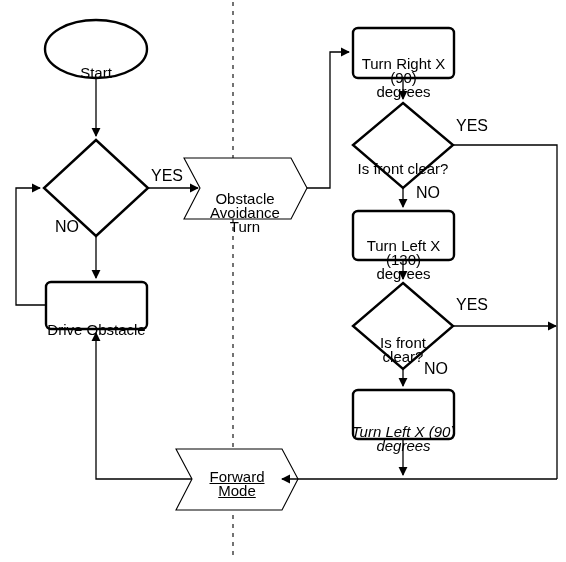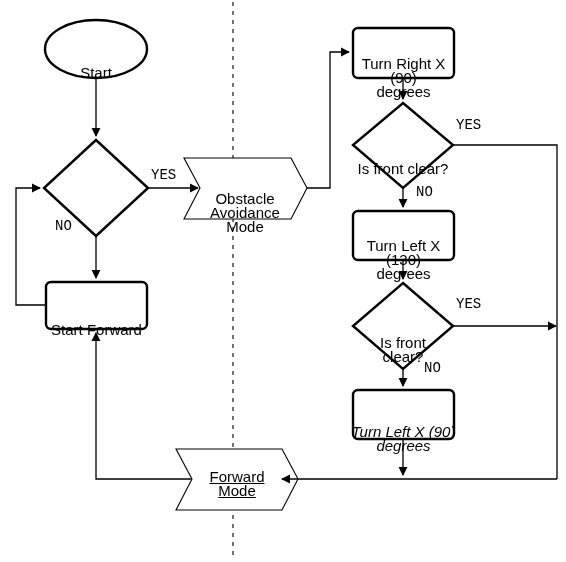--- a/index.html
+++ b/index.html
@@ -36,22 +36,22 @@
     color: #000000;
     white-space: pre-line;
     display: flex;
     align-items: center;
     justify-content: center;
     pointer-events: none;
     margin-top: 24px;
   }
   .edge-label {
     position: absolute;
-    font-family: Liberation Mono, monospace;
-    font-size: 14px;
+    font-family: Liberation Sans, sans-serif;
+    font-size: 16px;
     line-height: 13px;
     color: #000000;
     white-space: nowrap;
     pointer-events: none;
   }
   .shape-stroke {
     fill: #ffffff;
     stroke: #000000;
   }
   .shape-thick { stroke-width: 2.4; }
@@ -129,23 +129,23 @@
     <path class="edge-line" marker-end="url(#arrow)" d="M 557 479 L 282 479"></path>
 
     <path class="edge-line" marker-end="url(#arrow)" d="M 192 479 L 96 479 L 96 333"></path>
   </svg>
 
   <div class="node-label" style="left:46px; top:35px; width:100px; height:28px;">Start</div>
 
 
   <div class="node-label" style="left:199px; top:166px; width:92px; height:46px;">Obstacle
 Avoidance
-Mode</div>
+Turn</div>
 
-  <div class="node-label" style="left:47px; top:292px; width:99px; height:28px;">Start Forward</div>
+  <div class="node-label" style="left:47px; top:292px; width:99px; height:28px;">Drive Obstacle</div>
 
   <div class="node-label" style="left:351px; top:39px; width:105px; height:30px;">Turn Right X (90)
 degrees</div>
 
   <div class="node-label" style="left:353px; top:131px; width:100px; height:28px;">Is front clear?</div>
 
   <div class="node-label" style="left:351px; top:221px; width:105px; height:30px;">Turn Left X (130)
 degrees</div>
 
   <div class="node-label" style="left:358px; top:311px; width:90px; height:30px;">Is front

